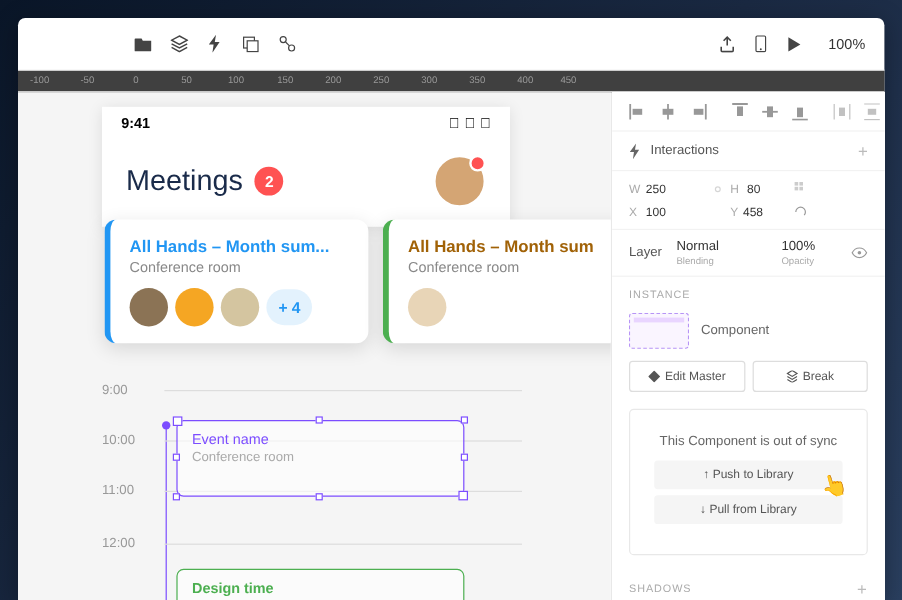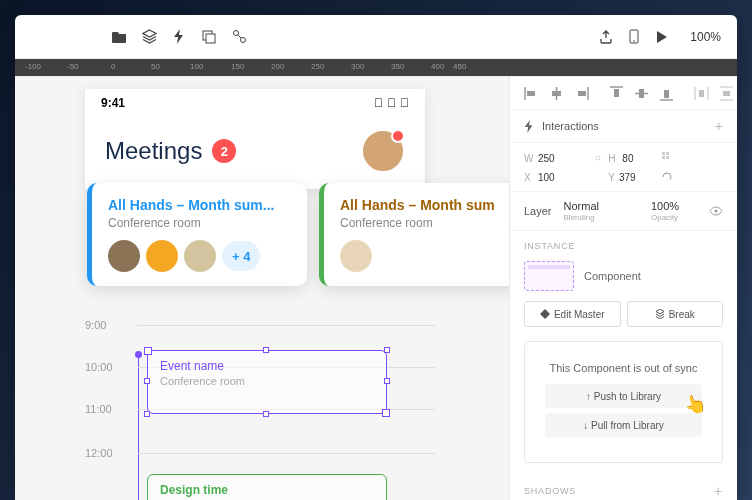--- a/index.html
+++ b/index.html
@@ -147,21 +147,21 @@
     <span class="ruler-tick" style="left:52px">-50</span>
     <span class="ruler-tick" style="left:96px">0</span>
     <span class="ruler-tick" style="left:136px">50</span>
     <span class="ruler-tick" style="left:175px">100</span>
     <span class="ruler-tick" style="left:216px">150</span>
     <span class="ruler-tick" style="left:256px">200</span>
     <span class="ruler-tick" style="left:296px">250</span>
     <span class="ruler-tick" style="left:336px">300</span>
     <span class="ruler-tick" style="left:376px">350</span>
     <span class="ruler-tick" style="left:416px">400</span>
-    <span class="ruler-tick" style="left:438px">450</span>
+    <span class="ruler-tick" style="left:452px">450</span>
   </div>
 
   <div class="main">
     <div class="canvas">
       <div class="artboard">
         <div class="status-bar">
           <span>9:41</span>
           <div class="status-icons">
             <span>􀙇</span>
             <span>􀛨</span>
@@ -306,21 +306,21 @@
               <rect x="1" y="5" width="3" height="3" fill="#ccc"></rect>
               <rect x="5" y="5" width="3" height="3" fill="#ccc"></rect>
             </svg>
           </div>
         <div class="dim-field">
             <span class="dim-label">X</span>
             <span class="dim-val">100</span>
           </div>
         <div class="dim-field">
             <span class="dim-label" style="width:auto;margin-left:16px">Y</span>
-            <span class="dim-val">379</span>
+            <span class="dim-val">458</span>
           </div>
         <div class="dim-field">
             <svg width="12" height="12" viewBox="0 0 12 12">
               <path d="M2 6a4 4 0 118 0 4 4 0 01-1 2.6" stroke="#999" fill="none"></path>
             </svg>
           </div>
       </div>
 
       <div class="layer-row">
         <span>Layer</span>

